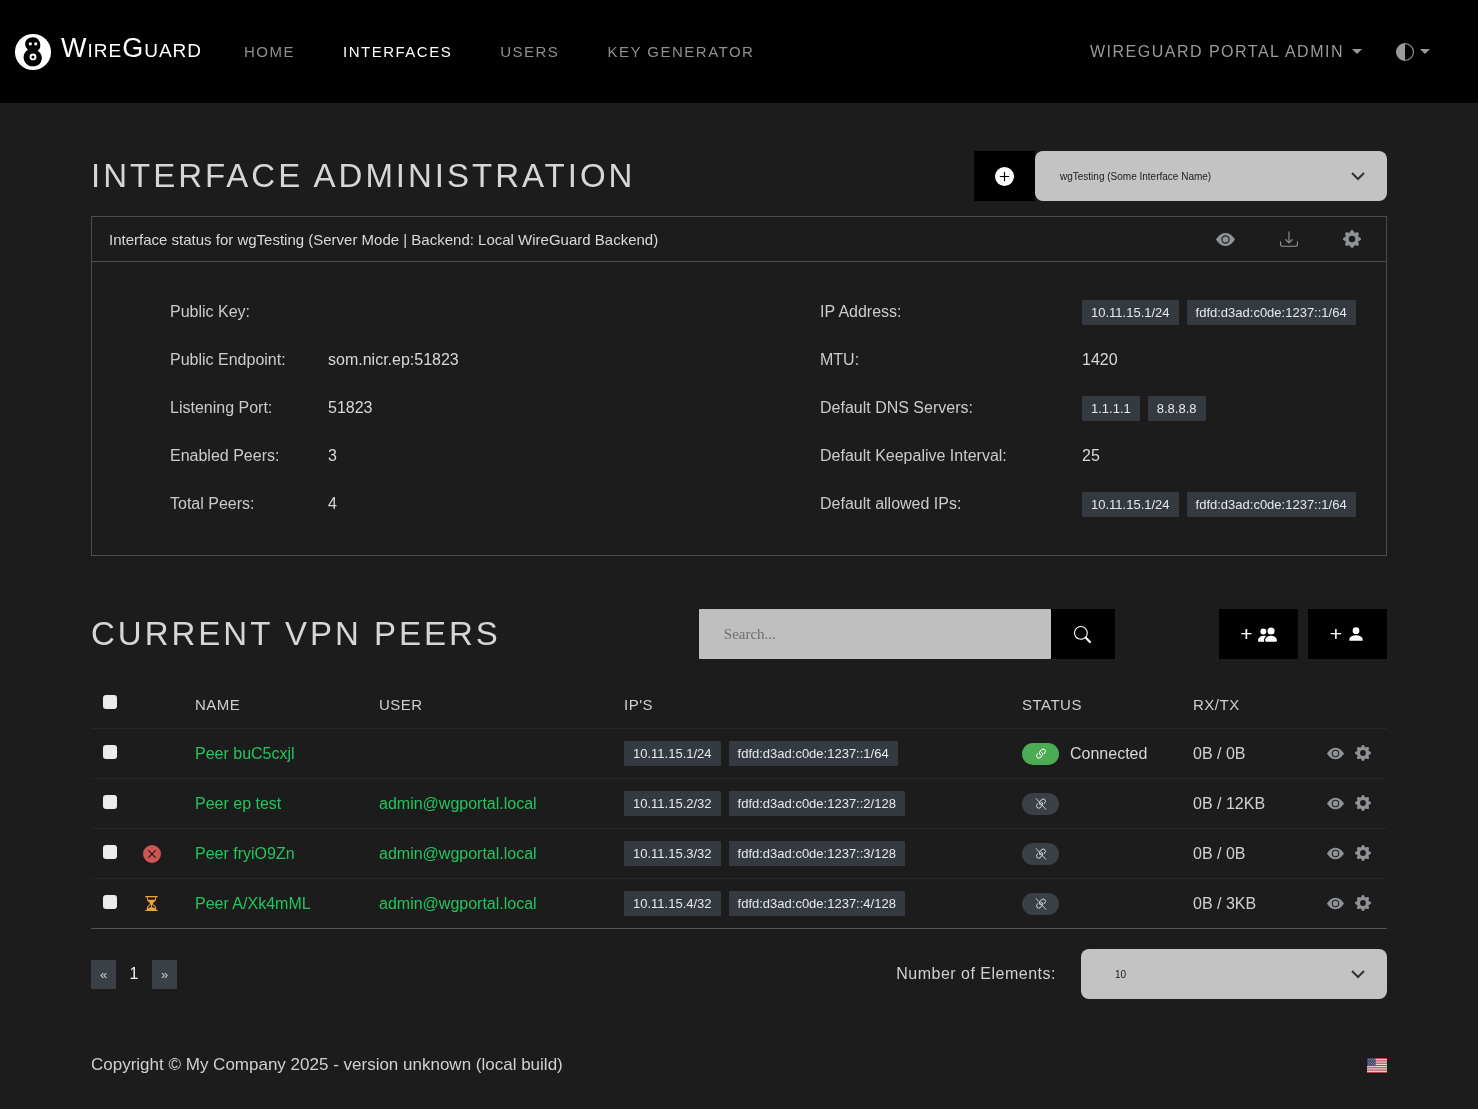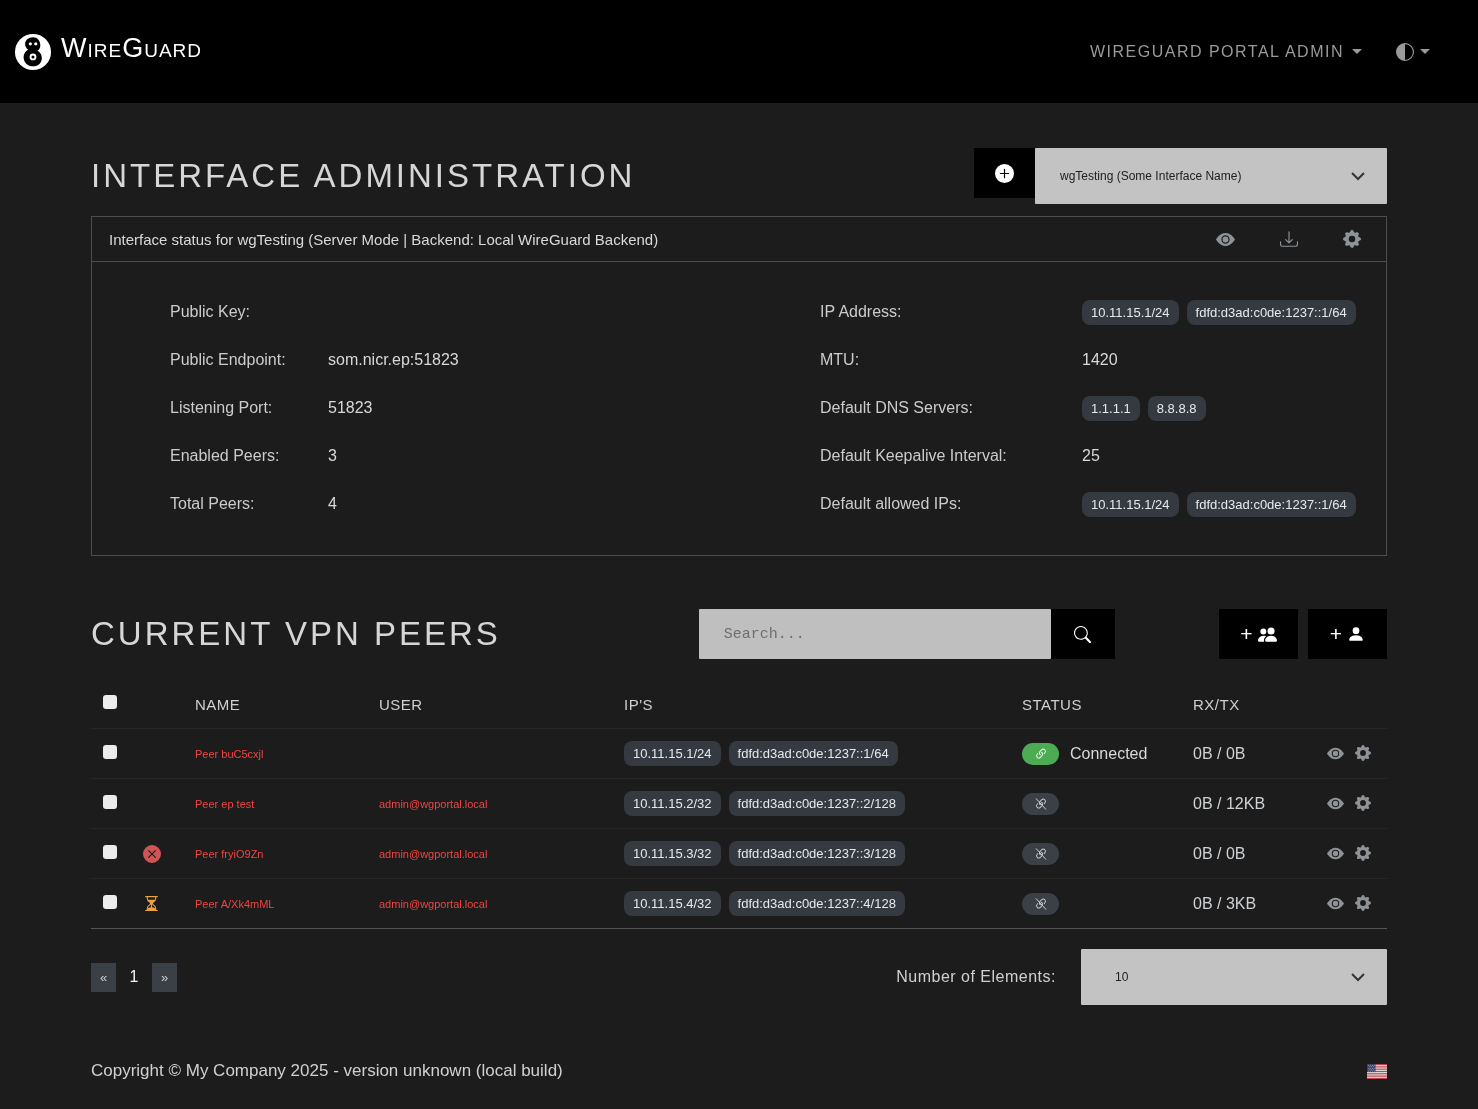--- a/index.html
+++ b/index.html
@@ -33,22 +33,22 @@
   .main { padding:45px 91px 0; }
   .section-head { display:flex; align-items:center; justify-content:space-between; height:56px; }
   h1,h2 { font-size:33px; font-weight:500; letter-spacing:3px; color:#d6d6d6; }
   .head-controls { display:flex; }
   .btn-black {
     background:#000; border:none; color:#fff; cursor:pointer;
     display:flex; align-items:center; justify-content:center;
   }
   .btn-add-iface { width:61px; height:50px; }
   .fake-select {
-    background:#c3c3c3; color:#212121; height:56px; display:flex; align-items:center;
-    font-size:12px; cursor:pointer; position:relative; border-radius:1px;
+    background:#c3c3c3; color:#212121; height:50px; display:flex; align-items:center;
+    font-size:10px; cursor:pointer; position:relative; border-radius:8px;
   }
   .iface-select { width:352px; padding-left:25px; }
   .fake-select .chev { position:absolute; right:22px; }
   
   .card { border:1px solid #4d4d4d; margin-top:12px; }
   .card-header {
     display:flex; align-items:center; height:45px; padding:0 17px;
     border-bottom:1px solid #4d4d4d; font-size:15px; color:#d9d9d9;
   }
   .card-header-icons { margin-left:auto; display:flex; gap:45px; padding-right:8px; }
@@ -56,46 +56,46 @@
   .card-body { display:grid; grid-template-columns:1fr 1fr; padding:37px 30px 16px; }
   .field { display:flex; align-items:center; height:26px; margin-bottom:22px; font-size:16px;margin-left:48px; }
   .field .lbl { color:#c9cbcd; flex:none; }
   .col-left .lbl { width:158px; }
   .col-right { padding-left:33px; }
   .col-right .lbl { width:262px; }
   .field .val { color:#d6d8da; }
   .badges { display:flex; gap:8px; }
   .badge {
     background:#343a40; color:#e6e9ec; font-size:13px; padding:5px 9px;
-    border-radius:8px; white-space:nowrap;
+    border-radius:1px; white-space:nowrap;
   }
   
   .peers-head { margin-top:50px; }
   .search-group { display:flex; margin-left:198px; margin-right:auto; }
   .search-input {
     width:352px; height:50px; background:#bfbfbf; border:none; outline:none;
-    padding:0 25px; font-size:15px; color:#2a2a2a; font-family:Liberation Mono, monospace; border-radius:1px;
+    padding:0 25px; font-size:15px; color:#2a2a2a; font-family:Liberation Serif, serif; border-radius:1px;
   }
   .search-input::placeholder { color:#6e6e6e; }
   .btn-search { width:64px; height:50px; }
   .add-btns { display:flex; gap:10px; }
   .btn-add-peer { width:79px; height:50px; gap:5px; font-size:21px; font-weight:300; }
   
   .peer-table { margin-top:18px; border-bottom:1px solid #555; }
   .t-row {
     display:grid; grid-template-columns:40px 64px 184px 245px 398px 171px 119px 1fr;
     align-items:center; height:50px; border-top:1px solid rgba(255,255,255,0.05);
   }
   .t-row.header { border-top:none; height:48px; }
   .t-row.header .col-h { font-size:15px; color:#cfcfcf; letter-spacing:0.5px; }
   .checkbox {
     width:14px; height:14px; background:#ececec; border-radius:3px;
     margin-left:12px; cursor:pointer; display:inline-block;
   }
-  .cell-name, .cell-user { font-size:11px; color:#ef4444; }
+  .cell-name, .cell-user { font-size:16px; color:#22c55e; }
   .row-icon { margin-left:12px; display:inline-flex; }
   .icon-expired { color:#d05454; }
   .icon-pending { color:#eca33c; }
   .status-cell { display:flex; align-items:center; gap:11px; }
   .pill {
     width:37px; height:22px; border-radius:11px; display:flex;
     align-items:center; justify-content:center; color:#fff;
   }
   .pill.connected { background:#4cab53; }
   .pill.disconnected { background:#3a4046; color:#cfd3d7; }
@@ -131,20 +131,26 @@
         <circle cx="20" cy="20" r="19" fill="#fff"></circle>
         <path fill="#000" d="M20 4.5c-5 0-8.3 3.1-8.3 7.2 0 2.6 1.3 4.5 3.1 5.8-2.7 1.6-4.7 4.1-4.7 7.7 0 5.7 4.2 9.9 9.9 9.9 5 0 9.3-3.5 9.3-8.9 0-3.3-1.8-6-4.5-7.6 1.9-1.3 2.9-3.3 2.9-5.8 0-4.7-3.3-8.3-7.7-8.3z"></path>
         <circle cx="17.2" cy="11.4" r="1.7" fill="#fff"></circle>
         <circle cx="22.9" cy="11.4" r="1.7" fill="#fff"></circle>
         <circle cx="20" cy="25.2" r="3.6" fill="#fff"></circle>
         <circle cx="20" cy="25.2" r="1.6" fill="#000"></circle>
       </svg>
     </span>
     <span class="brand-word">WireGuard</span>
   </div>
+  <ul class="nav-links">
+    <li class="nav-link">HOME</li>
+    <li class="nav-link active">INTERFACES</li>
+    <li class="nav-link">USERS</li>
+    <li class="nav-link">KEY GENERATOR</li>
+  </ul>
   <div class="nav-right">
     <div class="admin-menu">
       <span>WIREGUARD PORTAL ADMIN</span>
       <span class="caret"></span>
     </div>
     <div class="theme-toggle">
       <span>
         <svg width="18" height="18" viewBox="0 0 16 16" fill="currentColor">
             <path d="M8 15A7 7 0 1 0 8 1v14zm0 1A8 8 0 1 1 8 0a8 8 0 0 1 0 16z"></path>
           </svg>

